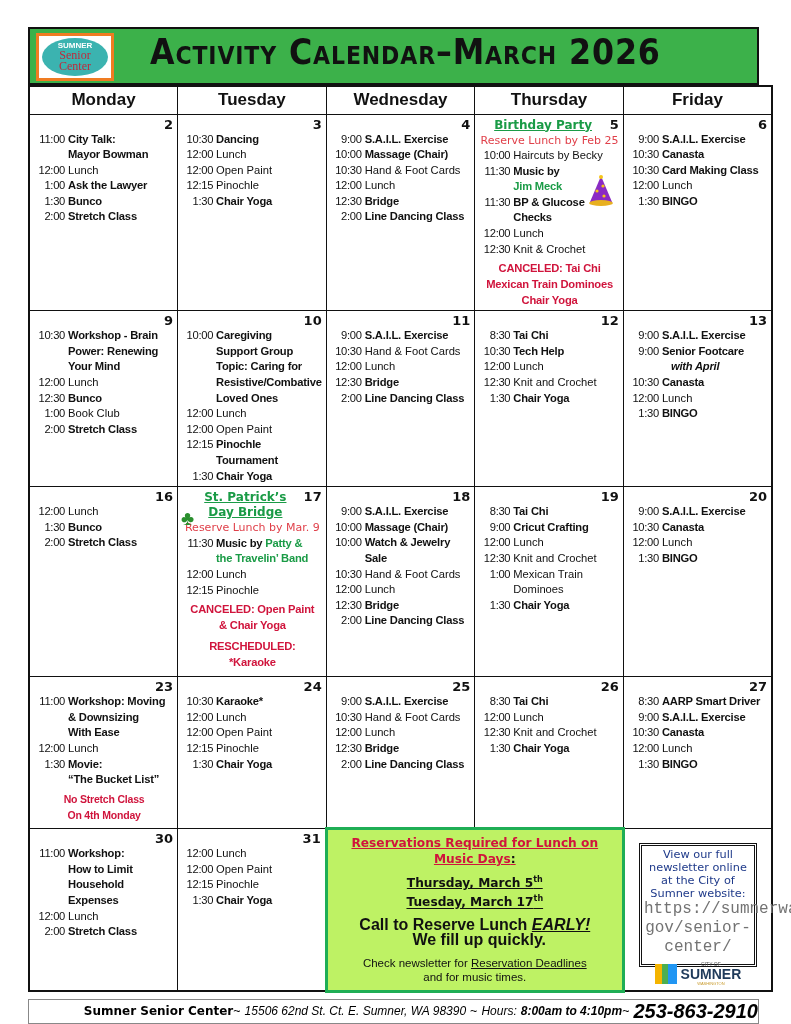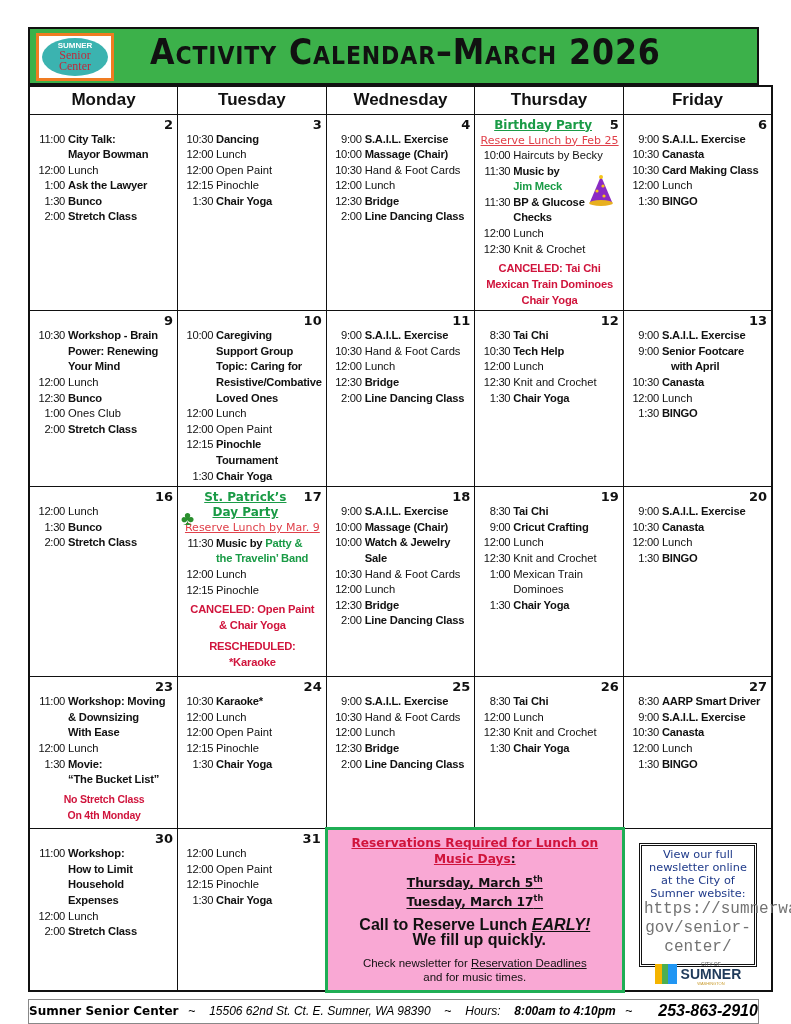--- a/index.html
+++ b/index.html
@@ -16,40 +16,40 @@
   table.cal td { border: 1.5px solid #111; vertical-align: top; padding: 3px 4px 2px 5px; font-size: 11.2px; line-height: 15.6px; color: #111; position: relative; }
   .daynum { text-align: right; font-weight: bold; font-size: 13px; line-height: 14px; font-family: "DejaVu Sans", sans-serif; }
   .ev { display: flex; }
   .tm { display: inline-block; width: 30px; text-align: right; flex: none; letter-spacing: -0.3px; }
   .tx { padding-left: 3px; }
   .b { font-weight: bold; letter-spacing: -0.2px; }
   .green { color: #1a9b46; }
   .red { color: #d0143c; }
   .center { text-align: center; }
   .evtitle { color: #1a9b46; font-weight: bold; text-decoration: underline; font-family: "DejaVu Sans", sans-serif; font-size: 12px; }
-  .reserve { color: #e0404a; text-decoration: underline; font-size: 11px; font-family: "DejaVu Sans", sans-serif; }
+  .reserve { color: #e0404a; font-size: 11px; font-family: "DejaVu Sans", sans-serif; }
   .hat { position: absolute; right: 8px; top: 60px; width: 28px; height: 32px; }
   .shamrock { position: absolute; left: 3px; top: 24px; color: #2a8f2e; font-size: 20px; }
-  .music-box { background: #f9a8d4; border: 3px solid #1fae55 !important; text-align: center; padding: 6px 4px !important; }
+  .music-box { background: #bef264; border: 3px solid #1fae55 !important; text-align: center; padding: 6px 4px !important; }
   .mb-title { color: #d0143c; font-weight: bold; text-decoration: underline; font-size: 12.2px; font-family: "DejaVu Sans", sans-serif; }
   .mb-date { font-weight: bold; text-decoration: underline; font-size: 12.2px; font-family: "DejaVu Sans", sans-serif; margin-top: 5px; line-height: 16px; }
   .mb-call { font-weight: bold; font-size: 16px; margin-top: 6px; }
   .mb-check { font-size: 11.5px; margin-top: 8px; line-height: 14px; }
   .newsletter { padding: 14px !important; }
   .nl-inner { border: 3px double #111; height: 124px; text-align: center; padding: 3px 2px; }
   .nl-blue { color: #1f3a8a; font-size: 11.3px; line-height: 12.8px; font-family: "DejaVu Sans", sans-serif; }
   .nl-url { color: #737373; font-size: 16px; line-height: 19px; font-family: Liberation Mono, monospace; }
   .nl-logo { display: flex; align-items: center; justify-content: center; margin-top: 4px; gap: 4px; }
   .nl-logo .mark { width: 22px; height: 20px; background: linear-gradient(90deg,#f4b400 0 30%,#4caf50 30% 60%,#2196f3 60%); }
   .nl-logo .name { font-weight: bold; font-size: 14px; color: #1f3a5a; line-height: 14px; }
-  .footer1 { margin-top: 6px; height: 25px; border: 1px solid #888; display: flex; align-items: center; justify-content: space-between; font-size: 12.5px; white-space: nowrap; }
+  .footer1 { margin-top: 6px; height: 25px; border: 1px solid #888; display: flex; align-items: center; justify-content: flex-end; font-size: 12.5px; white-space: nowrap; }
   .f-name { font-weight: bold; font-family: "DejaVu Sans", sans-serif; font-size: 12px; }
   .f-addr { font-style: italic; font-size: 12px; margin: 0 4px; }
   .f-hours { font-weight: bold; font-style: italic; font-size: 12px; }
-  .f-phone { font-weight: bold; font-style: italic; font-size: 16px; margin-left: 16px; }
+  .f-phone { font-weight: bold; font-style: italic; font-size: 20px; margin-left: 4px; }
   .footer2 { height: 24px; background: #ffff00; border: 1px solid #2d5a9a; display: flex; align-items: center; justify-content: center; color: #1f3a8a; font-weight: bold; font-size: 12.5px; }
 </style>
 </head>
 <body>
 
 <div class="page">
   <div class="header">
     <div class="logo">
       <div class="logo-oval">
         <span class="logo-top">SUMNER</span>
@@ -235,21 +235,21 @@
             <div class="ev">
               <span class="tm">12:00</span>
               <span class="tx">Lunch</span>
             </div>
             <div class="ev">
               <span class="tm">12:30</span>
               <span class="tx b">Bunco</span>
             </div>
             <div class="ev">
               <span class="tm">1:00</span>
-              <span class="tx">Ones Club</span>
+              <span class="tx">Book Club</span>
             </div>
             <div class="ev">
               <span class="tm">2:00</span>
               <span class="tx b">Stretch Class</span>
             </div>
           </td>
           <td>
             <div class="daynum">10</div>
             <div class="ev">
               <span class="tm">10:00</span>
@@ -339,21 +339,21 @@
             <div class="ev">
               <span class="tm">9:00</span>
               <span class="tx b">S.A.I.L. Exercise</span>
             </div>
             <div class="ev">
               <span class="tm">9:00</span>
               <span class="tx b">Senior Footcare</span>
             </div>
             <div class="ev">
               <span class="tm"></span>
-              <span class="tx b" style="padding-left: 12px;">with April</span>
+              <span class="tx b" style="padding-left: 12px; font-style: italic;">with April</span>
             </div>
             <div class="ev">
               <span class="tm">10:30</span>
               <span class="tx b">Canasta</span>
             </div>
             <div class="ev">
               <span class="tm">12:00</span>
               <span class="tx">Lunch</span>
             </div>
             <div class="ev">
@@ -373,21 +373,21 @@
               <span class="tm">1:30</span>
               <span class="tx b">Bunco</span>
             </div>
             <div class="ev">
               <span class="tm">2:00</span>
               <span class="tx b">Stretch Class</span>
             </div>
           </td>
           <td>
             <div style="display: flex; justify-content: flex-end; align-items: flex-start;">
-              <div class="evtitle center" style="flex: 1 1 0%; line-height: 15px; padding: 0px 10px 0px 18px;">St. Patrick’s Day Party</div>
+              <div class="evtitle center" style="flex: 1 1 0%; line-height: 15px; padding: 0px 10px 0px 18px;">St. Patrick’s Day Bridge</div>
               <div class="daynum" style="margin-left: 4px;">17</div>
             </div>
             <div class="reserve center">Reserve Lunch by Mar. 9</div>
             <div class="shamrock">♣</div>
             <div class="ev">
               <span class="tm">11:30</span>
               <span class="tx b">Music by</span>
               <span class="b green" style="white-space: pre;"> Patty &amp;</span>
             </div>
             <div class="ev">

